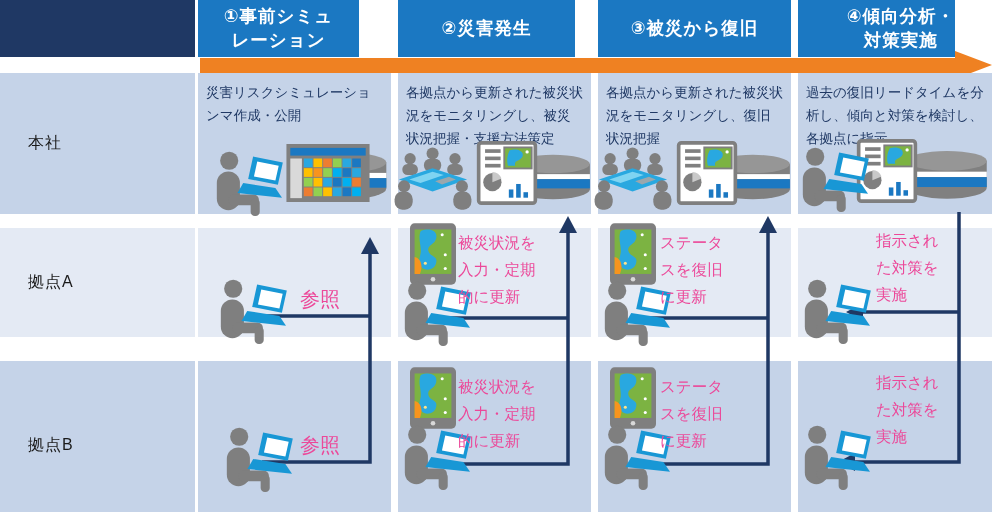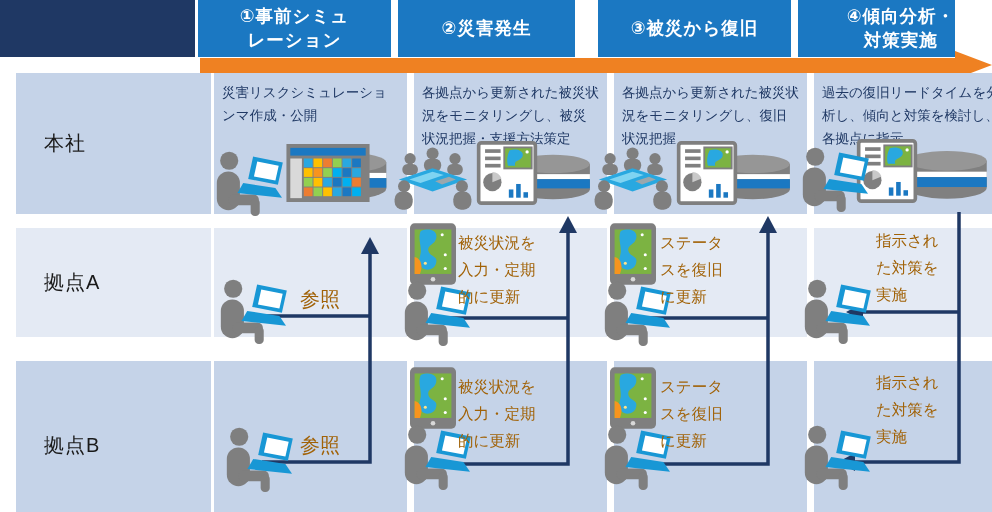--- a/index.html
+++ b/index.html
@@ -4,42 +4,42 @@
 <style>
   html,body{margin:0;padding:0;background:#fff;}
   .canvas{position:relative;width:992px;height:512px;background:#fff;overflow:hidden;
           font-family:"Liberation Sans","DejaVu Sans",sans-serif;}
   .abs{position:absolute;}
   
   .corner{left:0;top:0;width:195px;height:57px;background:#1f3864;}
   .phase{top:0;height:57px;background:#1b78c2;color:#fff;font-weight:bold;font-size:17.5px;
          display:flex;align-items:center;justify-content:center;text-align:center;
          white-space:pre-line;line-height:1.35;letter-spacing:1px;}
-  .p1{left:198px;width:193px;}
+  .p1{left:198px;width:161px;}
   .p2{left:398px;width:177px;}
   .p3{left:598px;width:193px;text-align:center;}
   .p4{left:798px;width:157px;justify-content:flex-end;}
   .tl-bar{left:200px;top:58px;width:757px;height:15px;background:#ef8122;}
   .tl-head{left:955px;top:51px;width:0;height:0;border-left:37px solid #ef8122;
            border-top:14.5px solid transparent;border-bottom:14.5px solid transparent;}
   
-  .cell{background:#c5d3e8;margin-left:16px;}
+  .cell{background:#c5d3e8;}
   .r1{top:73px;height:141px;}
   .r2{top:228px;height:109px;background:#e4eaf4;}
   .r3{top:361px;height:168px;}
   .c0{left:0;width:195px;}
   .c1{left:198px;width:193px;}
   .c2{left:398px;width:193px;}
   .c3{left:598px;width:193px;}
   .c4{left:798px;width:194px;}
   .rowlabel{display:flex;align-items:center;padding-left:28px;box-sizing:border-box;
-            font-size:20px;color:#1a1a1a;letter-spacing:1px;}
+            font-size:16px;color:#1a1a1a;letter-spacing:1px;}
   .task{position:absolute;left:8px;top:8px;width:178px;margin:0;font-size:13.5px;line-height:23px;
         color:#1f3864;word-break:break-all;letter-spacing:0;}
-  .action{position:absolute;color:#a16207;font-size:15.5px;line-height:27px;word-break:break-all;}
+  .action{position:absolute;color:#ec4899;font-size:15.5px;line-height:27px;word-break:break-all;}
   .refer{font-size:20px;}
   .icon{position:absolute;}
   .overlay{position:absolute;left:0;top:0;width:992px;height:512px;pointer-events:none;}
   .flow{stroke:#1f3864;stroke-width:3.5;fill:none;}
   .head{fill:#1f3864;}
 </style>
 </head>
 <body>
 
 <svg width="0" height="0" style="position:absolute">

